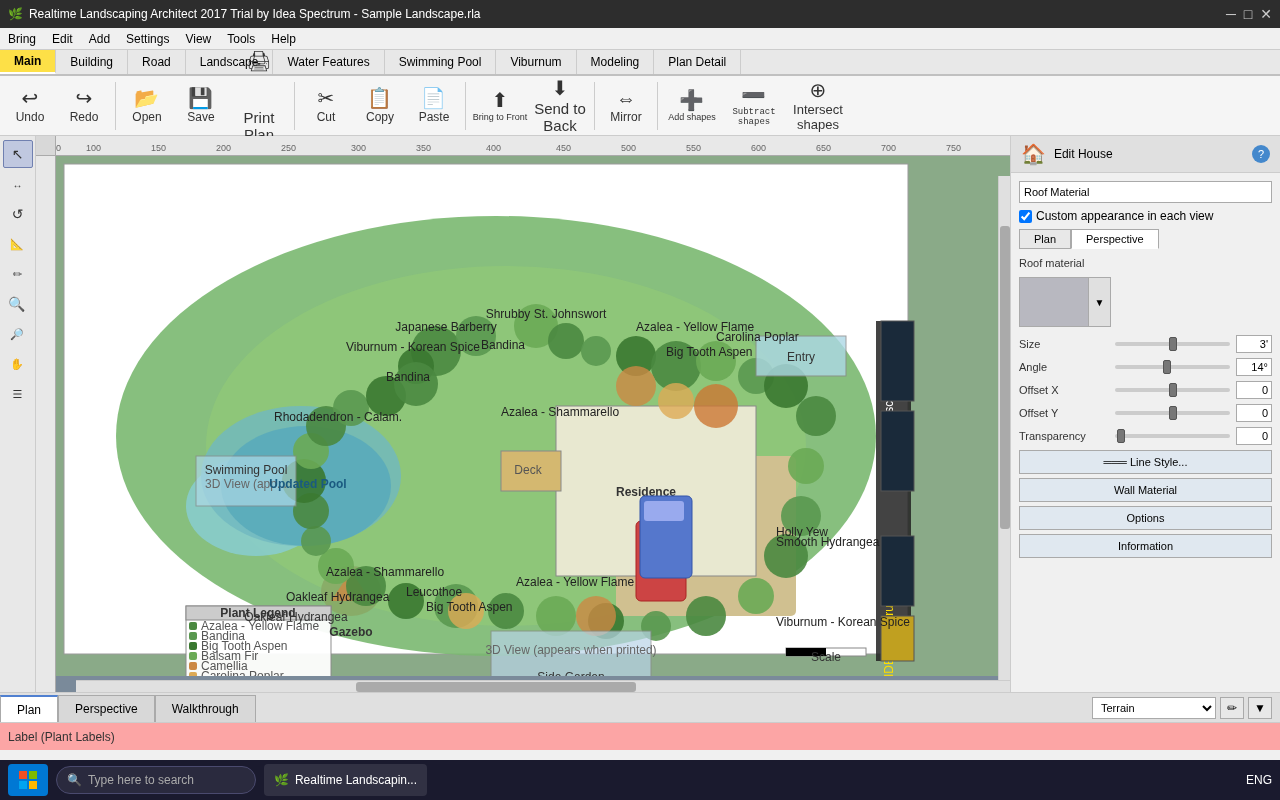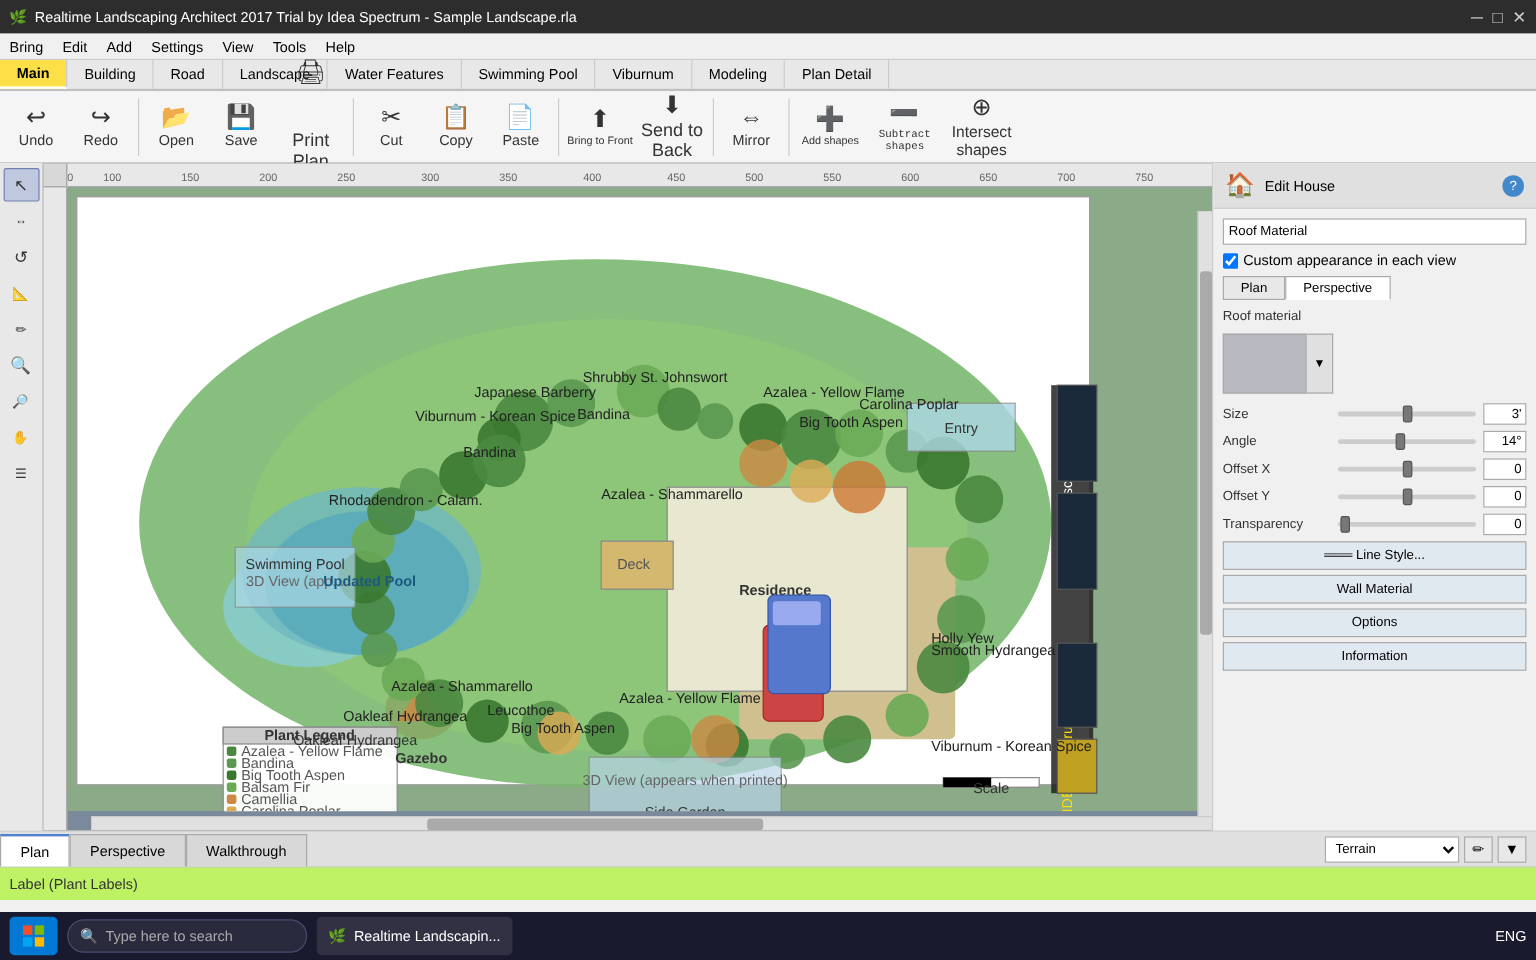--- a/index.html
+++ b/index.html
@@ -287,35 +287,35 @@
       align-items: center;
       gap: 4px;
       padding-right: 8px;
     }
     .terrain-select {
       height: 22px;
       border: 1px solid #aaa;
       background: white;
       padding: 0 4px;
       font-size: 11px;
-      width: 112px;
+      width: 124px;
     }
     .terrain-btn {
       width: 24px; height: 22px;
       border: 1px solid #aaa;
       background: #e8e8e8;
       cursor: pointer;
       display: flex; align-items: center; justify-content: center;
       font-size: 12px;
     }
 
     
     #statusbar {
       height: 28px;
-      background: #bef264;
+      background: #fca5a5;
       border-top: 1px solid #ccc;
       display: flex;
       align-items: center;
       padding: 0 8px;
       font-size: 11px;
       color: #333;
     }
 
     
     #taskbar {

